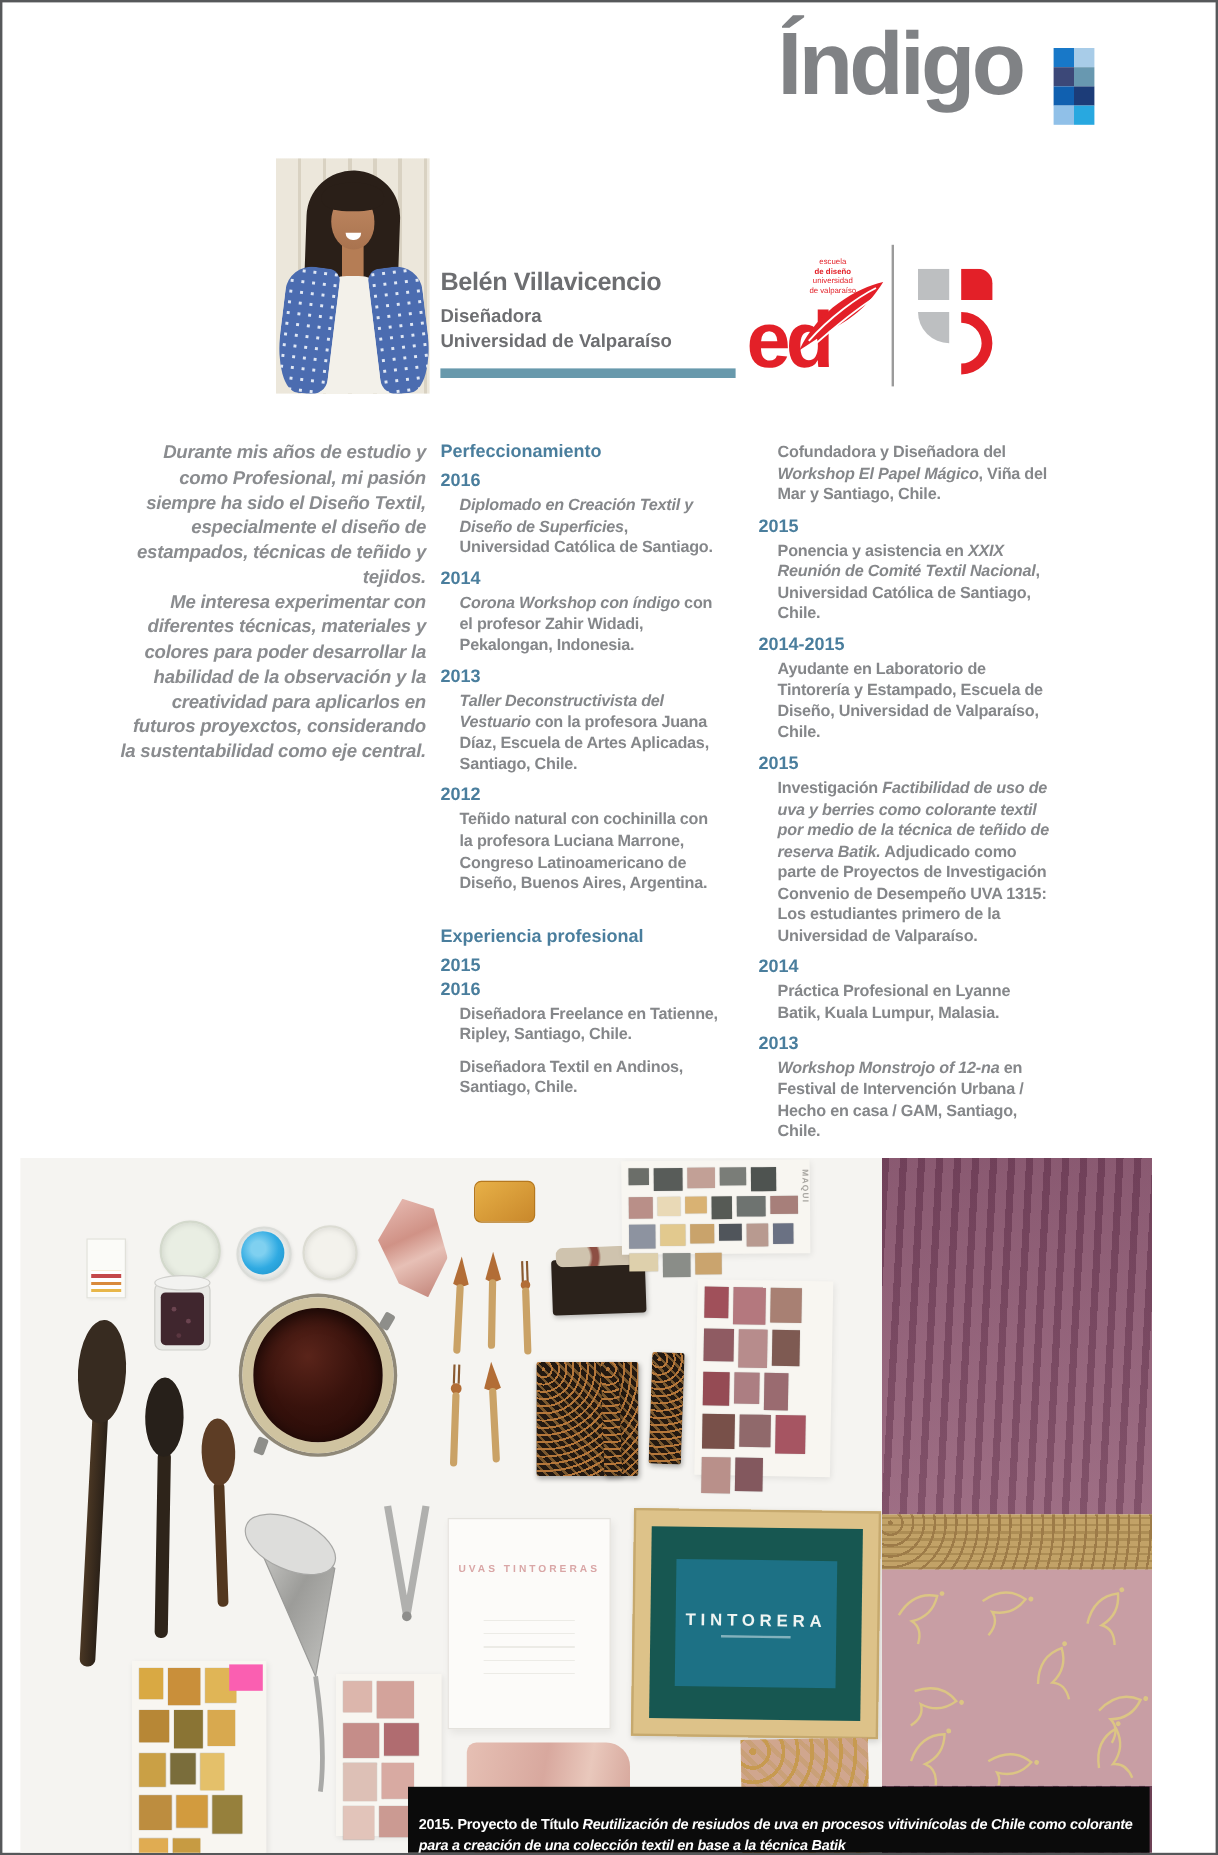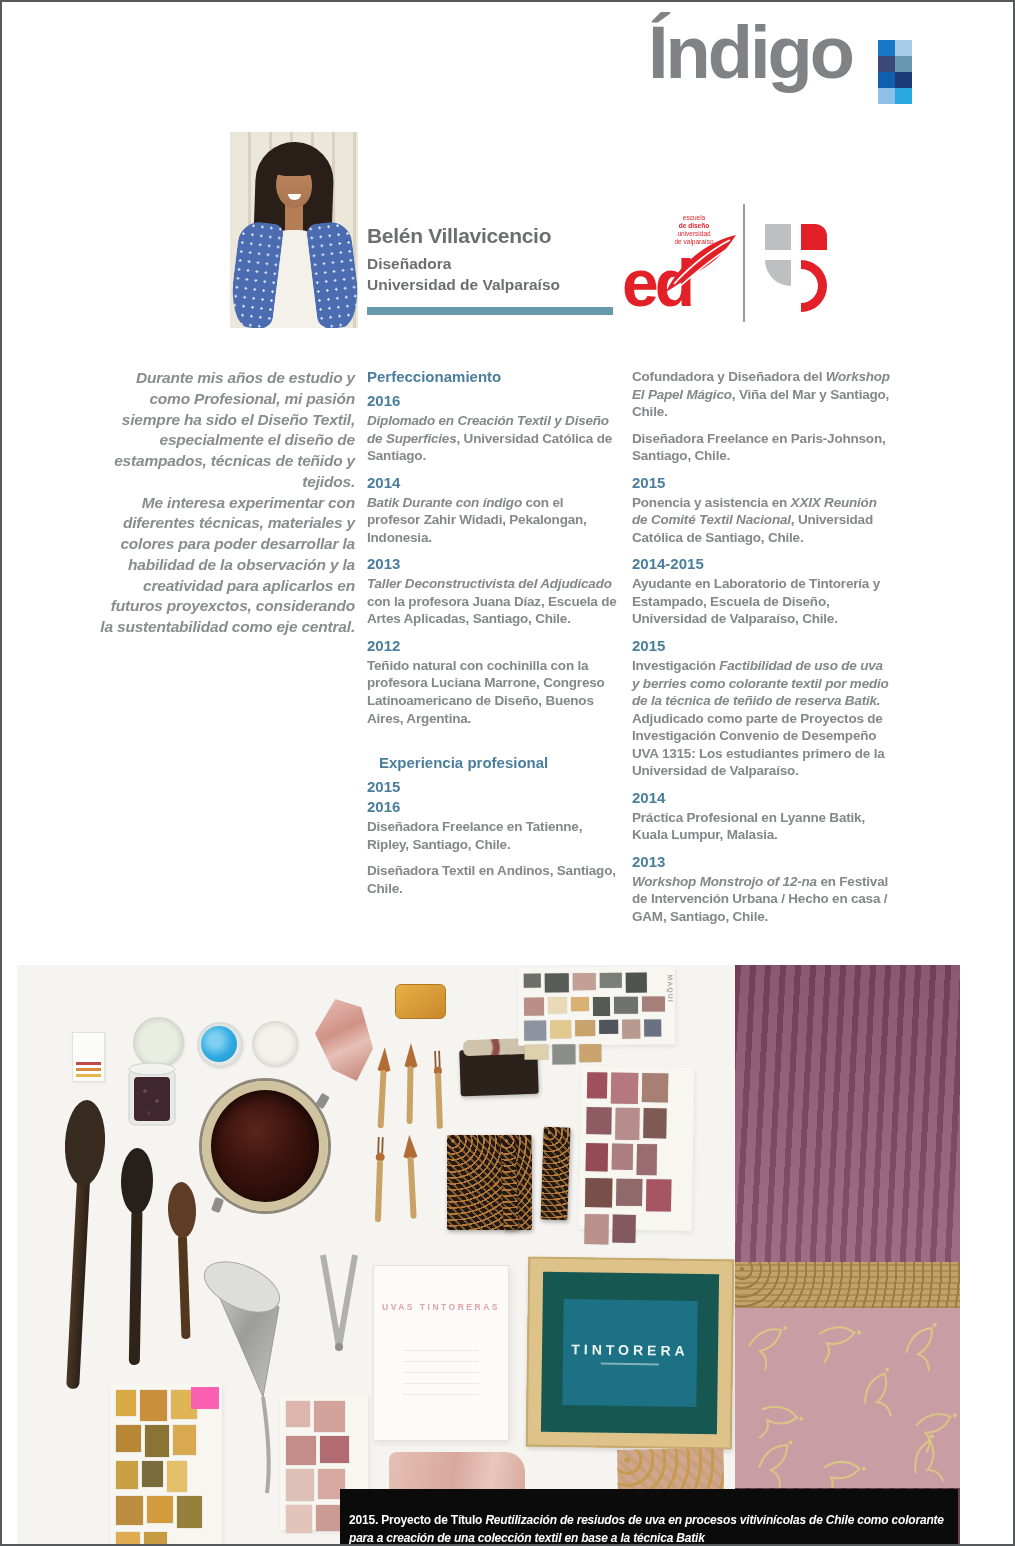--- a/index.html
+++ b/index.html
@@ -45,24 +45,24 @@
   .mark50 { position:absolute; left:763px; top:222px; }
 
   
   .intro { position:absolute; left:94px; top:366px; width:259px; }
   .intro p { margin:0; color:#8a8c8f; font-weight:bold; font-style:italic; font-size:15.5px;
              line-height:1.34; text-align:right; letter-spacing:-0.2px; }
   .col { position:absolute; top:366px; }
   .col-mid { left:365px; width:250px; }
   .col-right { left:630px; width:259px; }
   .bh { color:#4a7e9d; font-weight:bold; font-size:15px; margin:0 0 7px; }
-  .bh.gap { margin-top:27px;margin-left:12px; }
+  .bh.gap { margin-top:27px; }
   .by { color:#4a7e9d; font-weight:bold; font-size:15px; margin:2px 0 3px; }
   .bi { color:#85878a; font-weight:bold; font-size:13.5px; letter-spacing:-0.2px;
-        line-height:1.3; margin:0 0 9px; }
+        line-height:1.3; margin:0 16px 9px; }
   .it { font-style:italic; }
 
   
   .scene { position:absolute; left:15px; top:963px; width:943px; height:729px;
            background:#f5f4f1; overflow:hidden; }
   .scene > * { position:absolute; }
 
   .ph-packet { left:55px; top:67px; width:31px; height:48px; background:#fbfbf8;
                border:1px solid #e1e1da; box-shadow:1px 1px 3px rgba(0,0,0,.06); }
   .ph-dots { position:absolute; left:3px; right:3px; bottom:4px; height:18px;
@@ -209,34 +209,33 @@
   <div class="intro">
     <p>Durante mis años de estudio y como Profesional, mi pasión siempre ha sido el Diseño Textil, especialmente el diseño de estampados, técnicas de teñido y tejidos.</p>
     <p>Me interesa experimentar con diferentes técnicas, materiales y colores para poder desarrollar la habilidad de la observación y la creatividad para aplicarlos en futuros proyexctos, considerando la sustentabilidad como eje central.</p>
   </div>
 
   <div class="col col-mid">
       <div class="bh"><span>Perfeccionamiento</span></div>
       <div class="by"><span>2016</span></div>
       <div class="bi"><span class="it">Diplomado en Creación Textil y Diseño de Superficies</span><span>, Universidad Católica de Santiago.</span></div>
       <div class="by"><span>2014</span></div>
-      <div class="bi"><span class="it">Batik Durante con índigo</span><span> con el profesor Zahir Widadi, Pekalongan, Indonesia.</span></div>
+      <div class="bi"><span class="it">Corona Workshop con índigo</span><span> con el profesor Zahir Widadi, Pekalongan, Indonesia.</span></div>
       <div class="by"><span>2013</span></div>
-      <div class="bi"><span class="it">Taller Deconstructivista del Adjudicado</span><span> con la profesora Juana Díaz, Escuela de Artes Aplicadas, Santiago, Chile.</span></div>
+      <div class="bi"><span class="it">Taller Deconstructivista del Vestuario</span><span> con la profesora Juana Díaz, Escuela de Artes Aplicadas, Santiago, Chile.</span></div>
       <div class="by"><span>2012</span></div>
       <div class="bi"><span>Teñido natural con cochinilla con la profesora Luciana Marrone, Congreso Latinoamericano de Diseño, Buenos Aires, Argentina.</span></div>
       <div class="bh gap"><span>Experiencia profesional</span></div>
       <div class="by"><span>2015</span></div>
       <div class="by"><span>2016</span></div>
       <div class="bi"><span>Diseñadora Freelance en Tatienne, Ripley, Santiago, Chile.</span></div>
       <div class="bi"><span>Diseñadora Textil en Andinos, Santiago, Chile.</span></div>
     </div>
   <div class="col col-right">
       <div class="bi"><span>Cofundadora y Diseñadora del </span><span class="it">Workshop El Papel Mágico</span><span>, Viña del Mar y Santiago, Chile.</span></div>
-      <div class="bi"><span>Diseñadora Freelance en Paris-Johnson, Santiago, Chile.</span></div>
       <div class="by"><span>2015</span></div>
       <div class="bi"><span>Ponencia y asistencia en </span><span class="it">XXIX Reunión de Comité Textil Nacional</span><span>, Universidad Católica de Santiago, Chile.</span></div>
       <div class="by"><span>2014-2015</span></div>
       <div class="bi"><span>Ayudante en Laboratorio de Tintorería y Estampado, Escuela de Diseño, Universidad de Valparaíso, Chile.</span></div>
       <div class="by"><span>2015</span></div>
       <div class="bi"><span>Investigación </span><span class="it">Factibilidad de uso de uva y berries como colorante textil por medio de la técnica de teñido de reserva Batik.</span><span> Adjudicado como parte de Proyectos de Investigación Convenio de Desempeño UVA 1315: Los estudiantes primero de la Universidad de Valparaíso.</span></div>
       <div class="by"><span>2014</span></div>
       <div class="bi"><span>Práctica Profesional en Lyanne Batik, Kuala Lumpur, Malasia.</span></div>
       <div class="by"><span>2013</span></div>
       <div class="bi"><span class="it">Workshop Monstrojo of 12-na</span><span> en Festival de Intervención Urbana / Hecho en casa / GAM, Santiago, Chile.</span></div>

